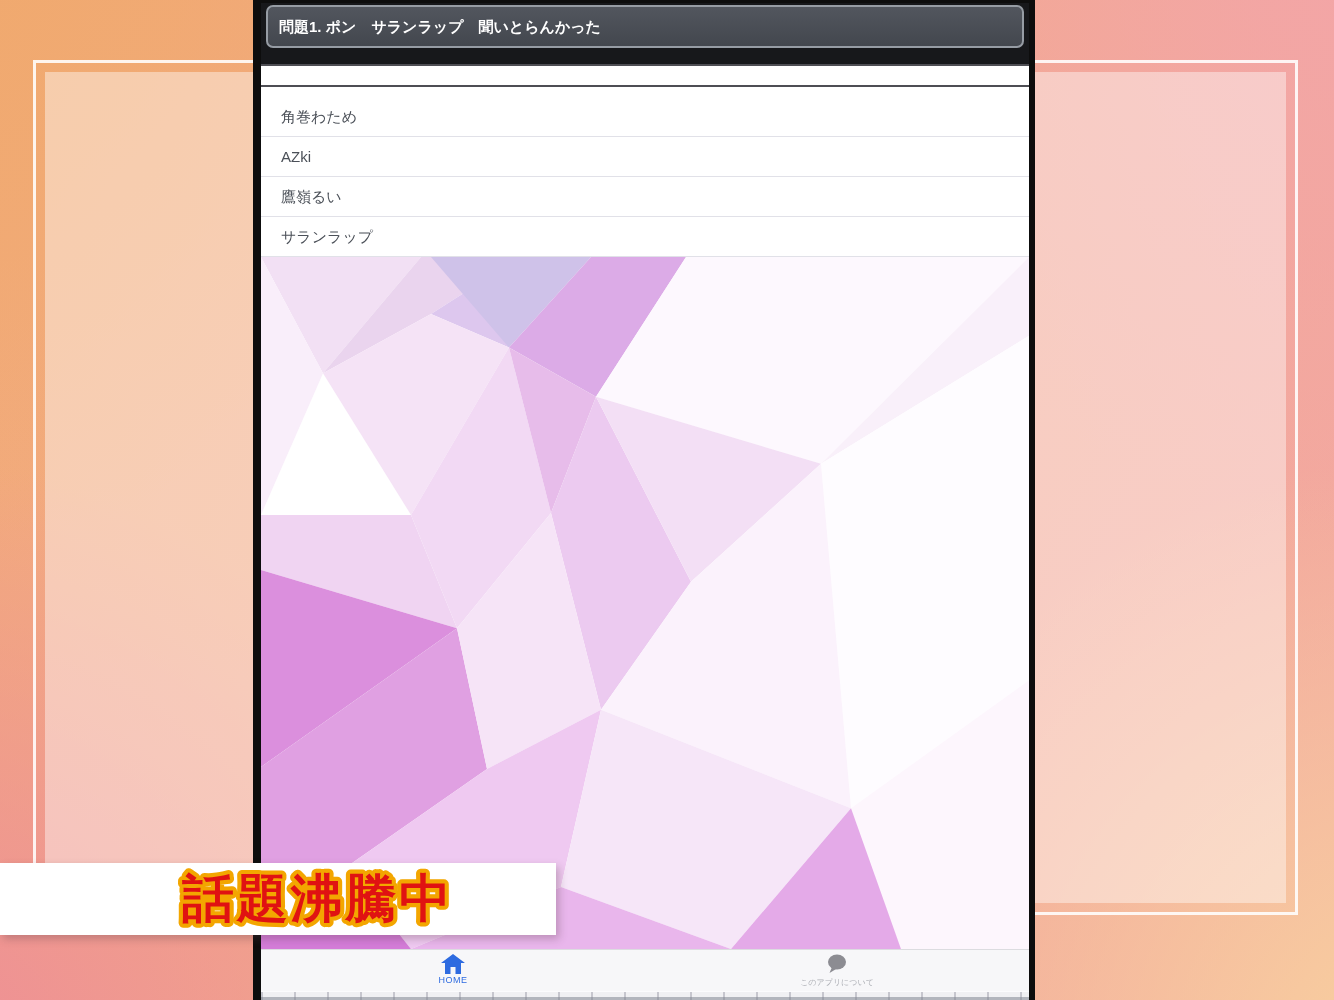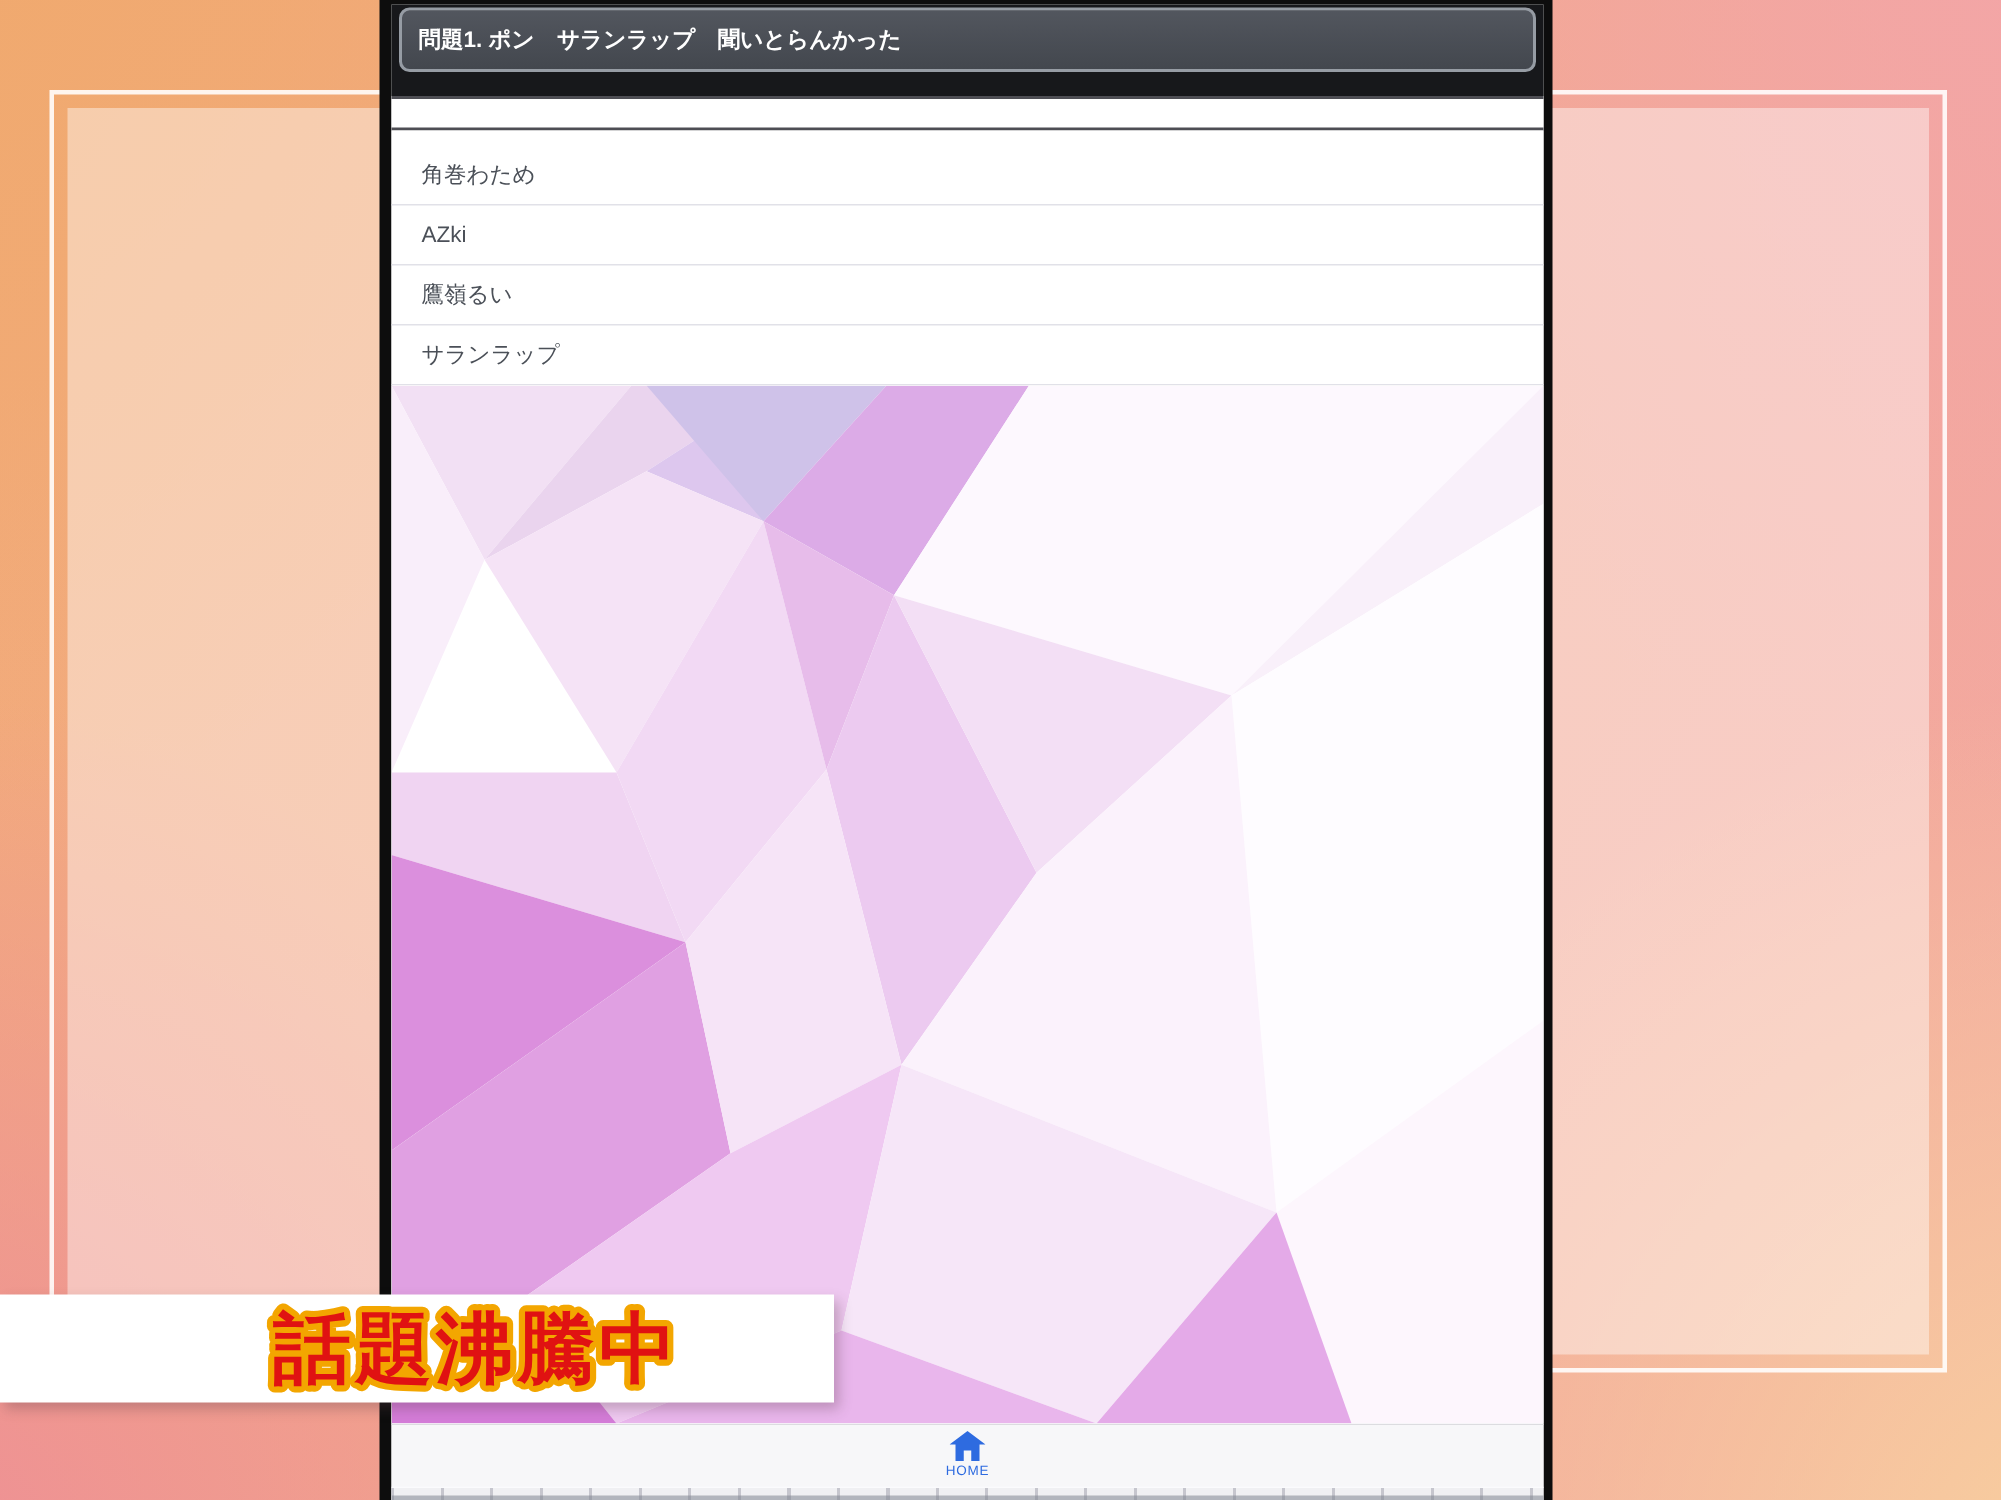--- a/index.html
+++ b/index.html
@@ -145,20 +145,27 @@
       </svg>
     </div>
 
     <div class="tab-bar">
       <div class="tab">
         <svg width="24" height="20" viewBox="0 0 24 20">
           <path d="M12 0 L24 9 L20 9 L20 20 L14.5 20 L14.5 13 L9.5 13 L9.5 20 L4 20 L4 9 L0 9 Z" fill="#2e6be0"></path>
         </svg>
         <span class="tab-label-home">HOME</span>
       </div>
+      <div class="tab">
+        <svg width="24" height="20" viewBox="0 0 24 20">
+          <ellipse cx="12" cy="8" rx="9" ry="7.5" fill="#8c8c92"></ellipse>
+          <path d="M7 13 L4.5 19 L12 14.5 Z" fill="#8c8c92"></path>
+        </svg>
+        <span class="tab-label-about">このアプリについて</span>
+      </div>
     </div>
 
     <div class="ruler-strip"></div>
 
   </div>
 </div>
 
 <div class="banner">
   <svg viewBox="0 0 556 72">
     <text x="150" y="55">話題沸騰中</text>

